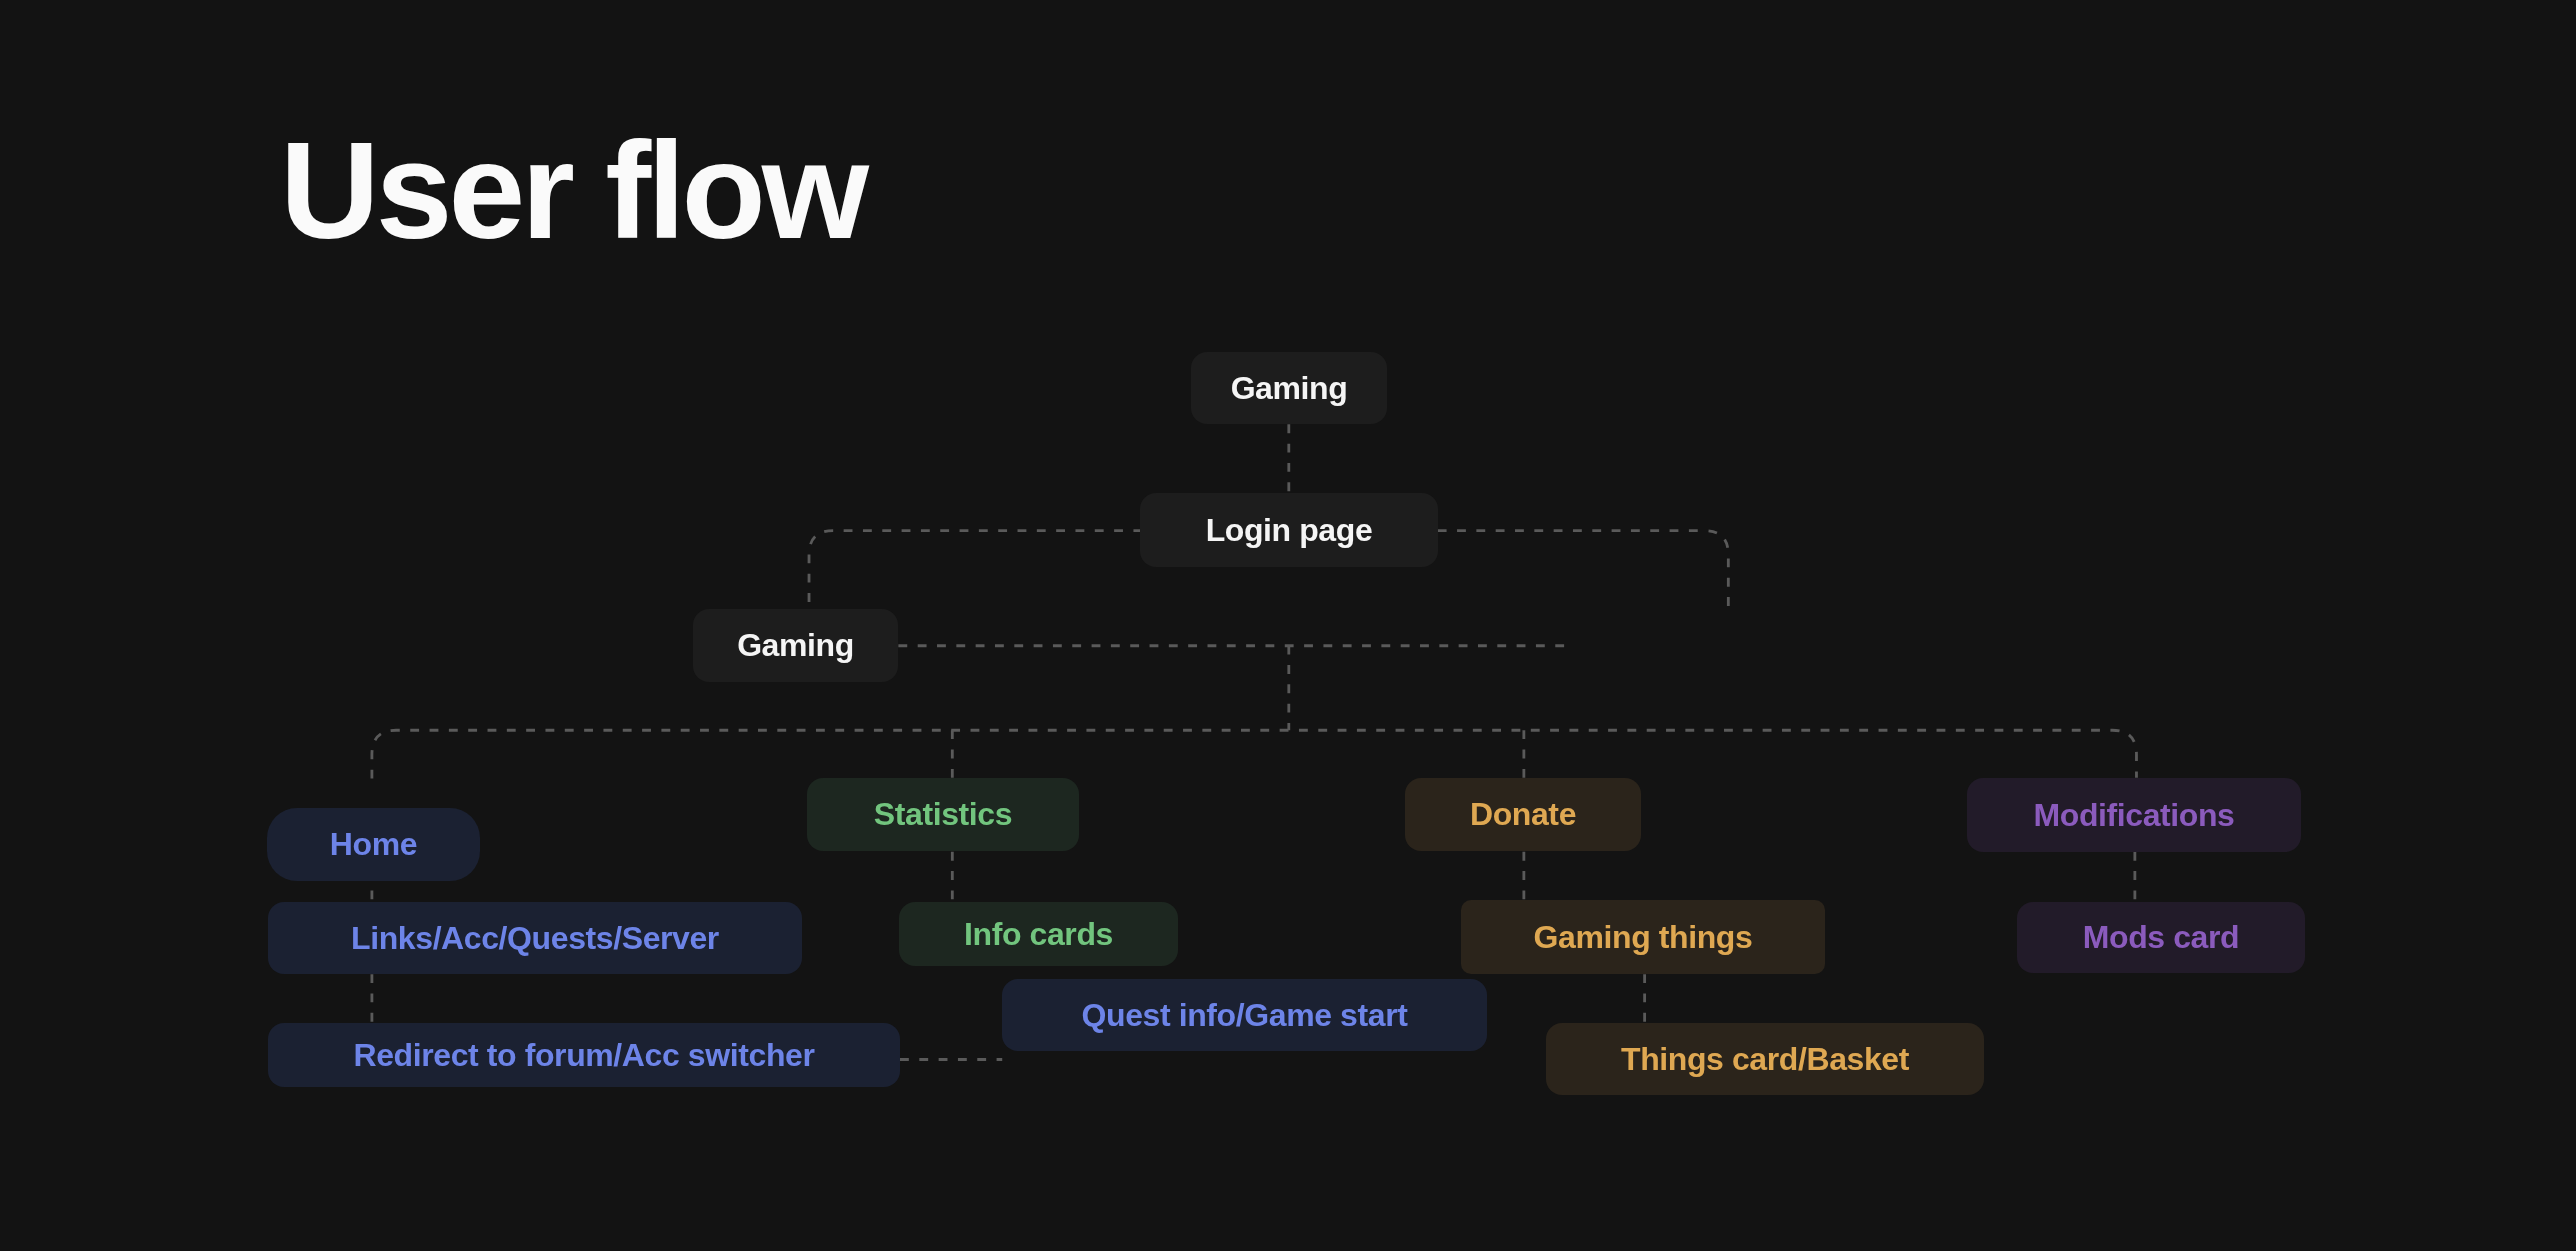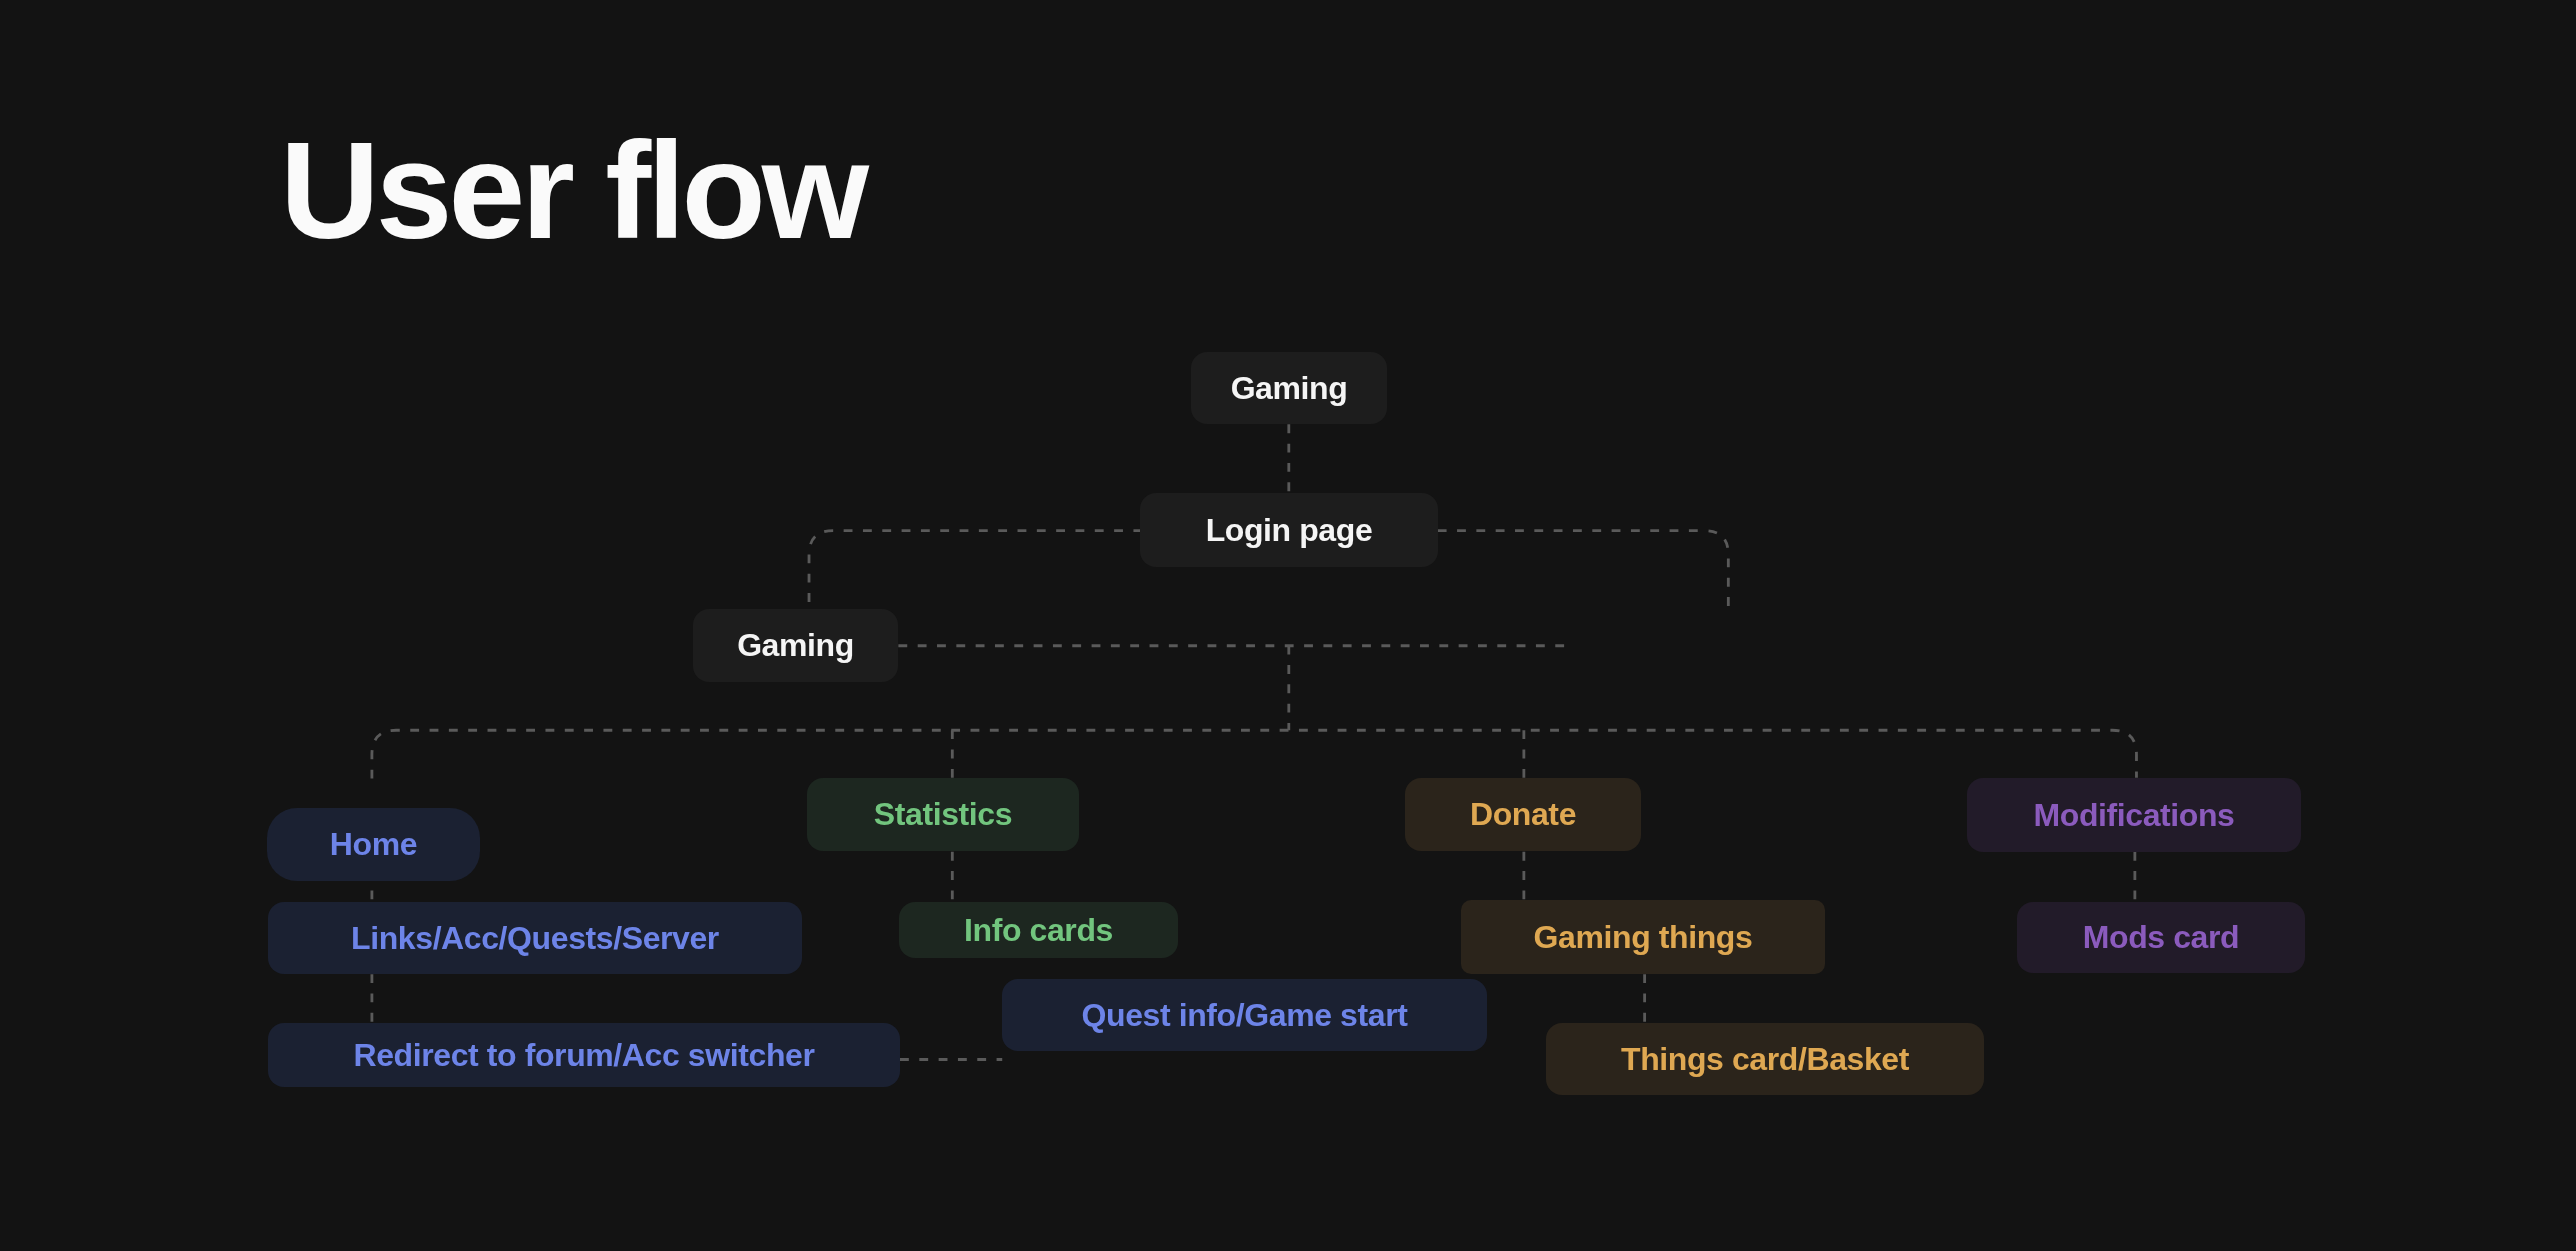--- a/index.html
+++ b/index.html
@@ -60,21 +60,21 @@
 
   #n-start         { left: 1191px; top: 352px;  width: 196px; height: 72px; }
   #n-login-page    { left: 1140px; top: 493px;  width: 298px; height: 74px; }
   #n-login         { left: 693px;  top: 609px;  width: 205px; height: 73px; }
   #n-registration  { left: 1571px; top: 609px;  width: 316px; height: 73px; }
   #n-home          { left: 267px;  top: 808px;  width: 213px; height: 73px; border-radius: 30px; }
   #n-statistics    { left: 807px; top: 778px;  width: 272px; height: 73px; }
   #n-donate        { left: 1405px; top: 778px;  width: 236px; height: 73px; }
   #n-modifications { left: 1967px; top: 778px;  width: 334px; height: 74px; }
   #n-links         { left: 268px;  top: 902px; width: 534px; height: 72px; }
-  #n-info-cards    { left: 899px; top: 902px; width: 279px; height: 56px; }
+  #n-info-cards    { left: 899px; top: 902px; width: 279px; height: 64px; }
   #n-gaming-things { left: 1461px; top: 900px; width: 364px; height: 74px; border-radius: 10px; }
   #n-mods-card     { left: 2017px; top: 902px; width: 288px; height: 71px; }
   #n-redirect      { left: 268px;  top: 1023px; width: 632px; height: 64px; }
   #n-quest-info    { left: 1002px; top: 979px; width: 485px; height: 72px; }
   #n-things-card   { left: 1546px; top: 1023px; width: 438px; height: 72px; }
 </style>
 </head>
 <body>
 
 <div class="stage">

